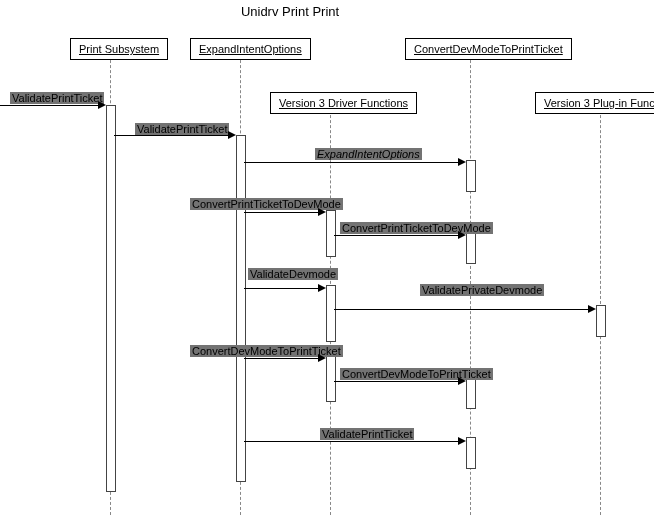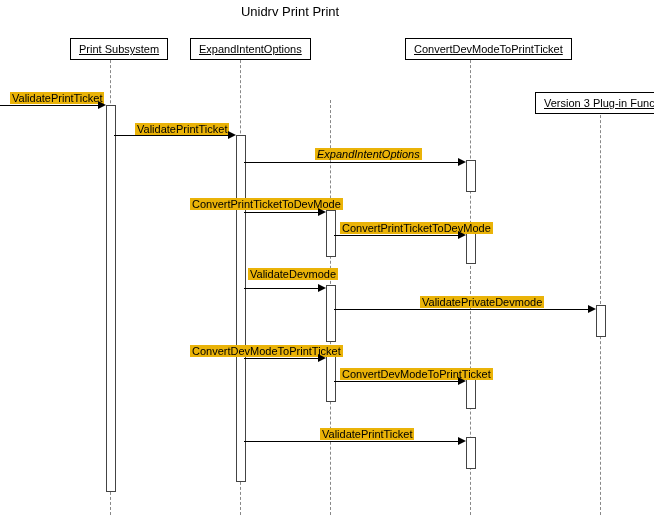--- a/index.html
+++ b/index.html
@@ -51,21 +51,21 @@
   .msg-arrow {
     position: absolute;
     width: 0;
     height: 0;
     border-top: 4px solid transparent;
     border-bottom: 4px solid transparent;
     border-left: 8px solid #000;
   }
   .msg-label {
     position: absolute;
-    background: #eab308;
+    background: #737373;
     white-space: nowrap;
     padding: 0 2px;
   }
 </style>
 </head>
 <body>
 
 <div class="canvas">
 
   <div class="group-label" style="left:200px; top:4px; width:180px;">Unidrv Print Print</div>
@@ -74,20 +74,23 @@
   <div class="lifeline" style="left:240px;"></div>
   <div class="lifeline" style="left:330px; top:100px; height:415px;"></div>
   <div class="lifeline" style="left:470px;"></div>
   <div class="lifeline" style="left:600px; top:100px; height:415px;"></div>
 
   <div class="head" style="left:70px; top:38px;">
     <span>Print Subsystem</span>
   </div>
   <div class="head" style="left:190px; top:38px;">
     <span>ExpandIntentOptions</span>
+  </div>
+  <div class="head" style="left:270px; top:92px;">
+    <span>Version 3 Driver Functions</span>
   </div>
   <div class="head" style="left:405px; top:38px;">
     <span>ConvertDevModeToPrintTicket</span>
   </div>
   <div class="head" style="left:535px; top:92px;">
     <span>Version 3 Plug-in Functions</span>
   </div>
 
   <div class="activation" style="left:106px; top:105px; height:385px;"></div>
   <div class="activation" style="left:236px; top:135px; height:345px;"></div>
@@ -120,21 +123,21 @@
   <div class="msg-arrow" style="left:318px; top:208px;"></div>
 
   <div class="msg-label" style="left:340px; top:222px;">ConvertPrintTicketToDevMode</div>
   <div class="msg-line" style="left:334px; top:235px; width:127px;"></div>
   <div class="msg-arrow" style="left:458px; top:231px;"></div>
 
   <div class="msg-label" style="left:248px; top:268px;">ValidateDevmode</div>
   <div class="msg-line" style="left:244px; top:288px; width:77px;"></div>
   <div class="msg-arrow" style="left:318px; top:284px;"></div>
 
-  <div class="msg-label" style="left:420px; top:296px;">ValidatePrivateDevmode</div>
+  <div class="msg-label" style="left:420px; top:284px;">ValidatePrivateDevmode</div>
   <div class="msg-line" style="left:334px; top:309px; width:257px;"></div>
   <div class="msg-arrow" style="left:588px; top:305px;"></div>
 
   <div class="msg-label" style="left:190px; top:345px;">ConvertDevModeToPrintTicket</div>
   <div class="msg-line" style="left:244px; top:358px; width:77px;"></div>
   <div class="msg-arrow" style="left:318px; top:354px;"></div>
 
   <div class="msg-label" style="left:340px; top:368px;">ConvertDevModeToPrintTicket</div>
   <div class="msg-line" style="left:334px; top:381px; width:127px;"></div>
   <div class="msg-arrow" style="left:458px; top:377px;"></div>

